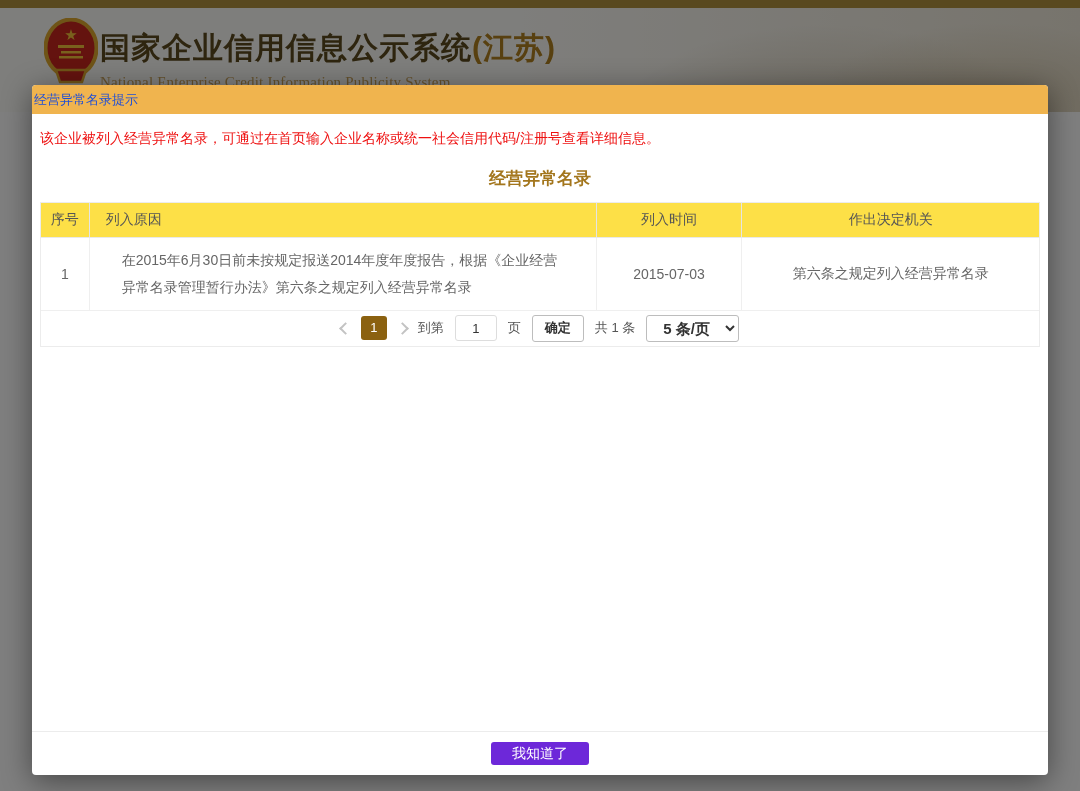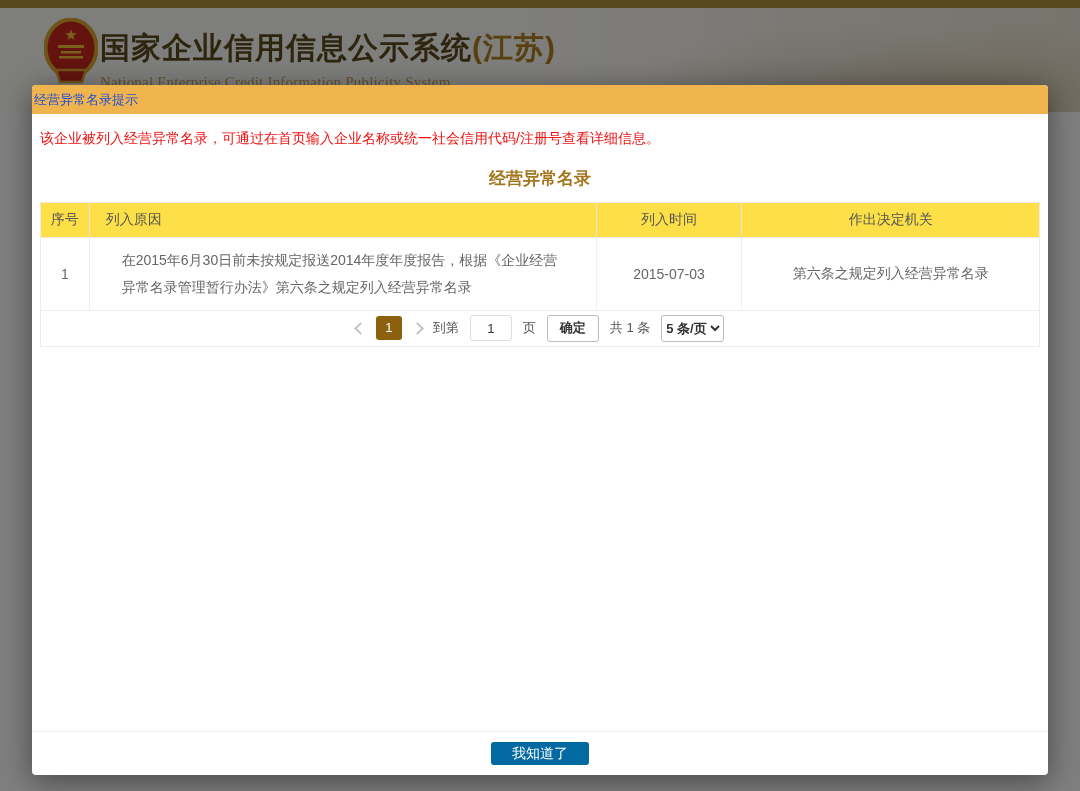--- a/index.html
+++ b/index.html
@@ -90,31 +90,31 @@
     width: 42px; height: 26px; border: 1px solid #dddddd; border-radius: 3px;
     text-align: center; font-size: 13px; color: #333333; font-family: inherit;
   }
   .confirm-btn {
     height: 27px; padding: 0 12px; background: #ffffff;
     border: 1px solid #bdbdbd; border-radius: 3px;
     font-size: 13px; font-weight: 700; color: #333333; cursor: pointer; font-family: inherit;
   }
   .pagesize-select {
     height: 27px; border: 1px solid #bdbdbd; border-radius: 3px;
-    font-size: 13px; color: #333333; padding: 0 0; background: #ffffff;
+    font-size: 15px; color: #333333; padding: 0 12px; background: #ffffff;
     font-family: inherit; font-weight: 700;
   }
 
   .modal-footer {
     position: absolute; left: 0; right: 0; bottom: 0; height: 44px;
     border-top: 1px solid #ececec;
     display: flex; align-items: center; justify-content: center;
   }
   .know-btn {
-    background: #0369a1; color: #ffffff; border: none; cursor: pointer;
+    background: #6d28d9; color: #ffffff; border: none; cursor: pointer;
     height: 23px; line-height: 23px; padding: 0 21px;
     font-size: 14px; border-radius: 3px; font-family: inherit;
   }
 </style>
 </head>
 <body>
 
 <div class="topbar"></div>
 
 <div class="header">

